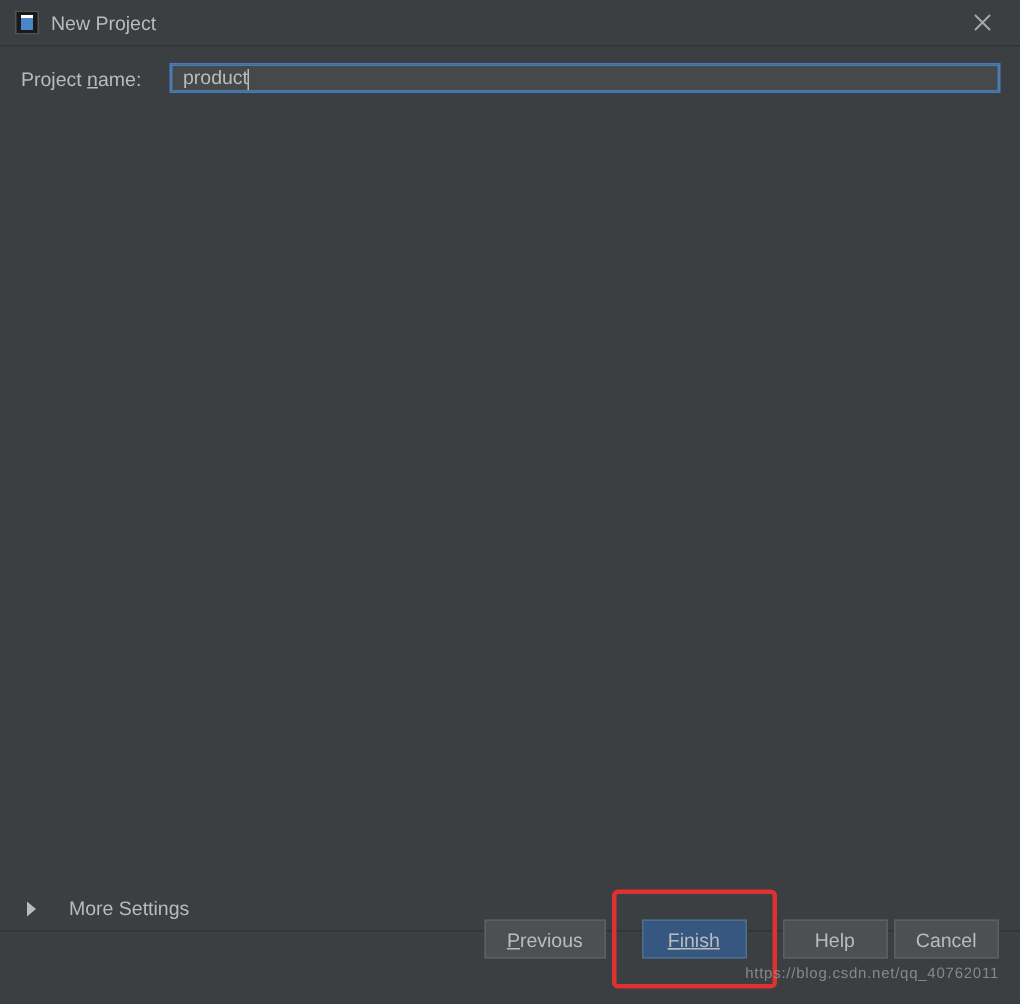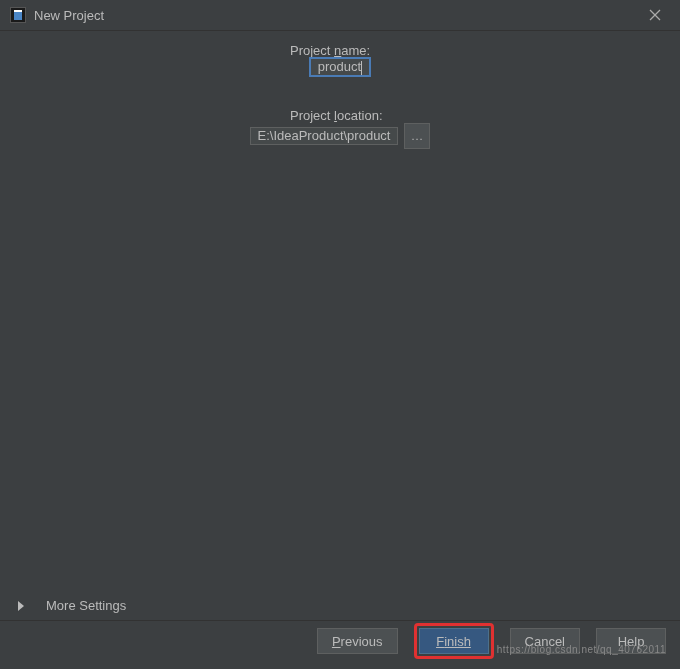--- a/index.html
+++ b/index.html
@@ -54,22 +54,21 @@
       color: #aaa;
       font-size: 16px;
       cursor: pointer;
     }
     .content {
       padding: 12px 14px;
     }
     .form-row {
       display: flex;
       align-items: center;
-      margin-bottom: 32px;
-      flex-direction: column;
+      margin-bottom: 13px;
     }
     .form-label {
       width: 100px;
       color: #bbbbbb;
       white-space: nowrap;
     }
     .form-label .mnemonic {
       text-decoration: underline;
     }
     .text-input {
@@ -128,21 +127,21 @@
       height: 0;
       border-top: 5px solid transparent;
       border-bottom: 5px solid transparent;
       border-left: 6px solid #bbbbbb;
     }
     .bottom-bar {
       position: absolute;
       bottom: 10px;
       right: 14px;
       display: flex;
-      gap: 16px;
+      gap: 4px;
       align-items: center;
     }
     .btn {
       height: 26px;
       padding: 0 14px;
       background: #4c5052;
       border: 1px solid #5e6060;
       color: #bbbbbb;
       display: flex;
       align-items: center;
@@ -155,21 +154,21 @@
       text-decoration: underline;
     }
     .btn.primary {
       background: #365880;
       border: 1px solid #4c708c;
       color: #bbbbbb;
     }
     .highlight-box {
       border: 3px solid #e03131;
       border-radius: 4px;
-      padding: 2px;
+      padding: 17px;
       display: flex;
       text-decoration: underline;
     }
     .watermark {
       position: absolute;
       bottom: 14px;
       right: 14px;
       color: #888;
       font-size: 10px;
       letter-spacing: 0.5px;
@@ -205,52 +204,39 @@
 <div class="content">
   <div class="form-row">
     <div class="form-label">
       <span>Project </span><span class="mnemonic">n</span><span>ame:</span>
     </div>
     <div class="text-input focused">
       <span>product</span><span class="cursor"></span>
     </div>
   </div>
 
-  <div class="form-row">
-    <div class="form-label">
-      <span>Project </span><span class="mnemonic">l</span><span>ocation:</span>
-    </div>
-    <div class="text-input-wrap">
-      <div class="text-input">
-        <span>E:\IdeaProduct\product</span>
-      </div>
-      <div class="browse-btn">
-        <span>...</span>
-      </div>
-    </div>
-  </div>
 </div>
 
 <div class="more-settings">
   <div class="triangle"></div>
   <span>More Settings</span>
 </div>
 
 <div class="separator"></div>
 
 <div class="bottom-bar">
   <div class="btn">
     <span><span class="mnemonic">P</span><span>revious</span></span>
   </div>
   <div class="highlight-box">
     <div class="btn primary">
       <span><span class="mnemonic">F</span><span>inish</span></span>
     </div>
   </div>
   <div class="btn">
+    <span>Help</span>
+  </div>
+  <div class="btn">
     <span>Cancel</span>
   </div>
-  <div class="btn">
-    <span>Help</span>
-  </div>
 </div>
 
 <div class="watermark">https://blog.csdn.net/qq_40762011</div>
 
 </body></html>

